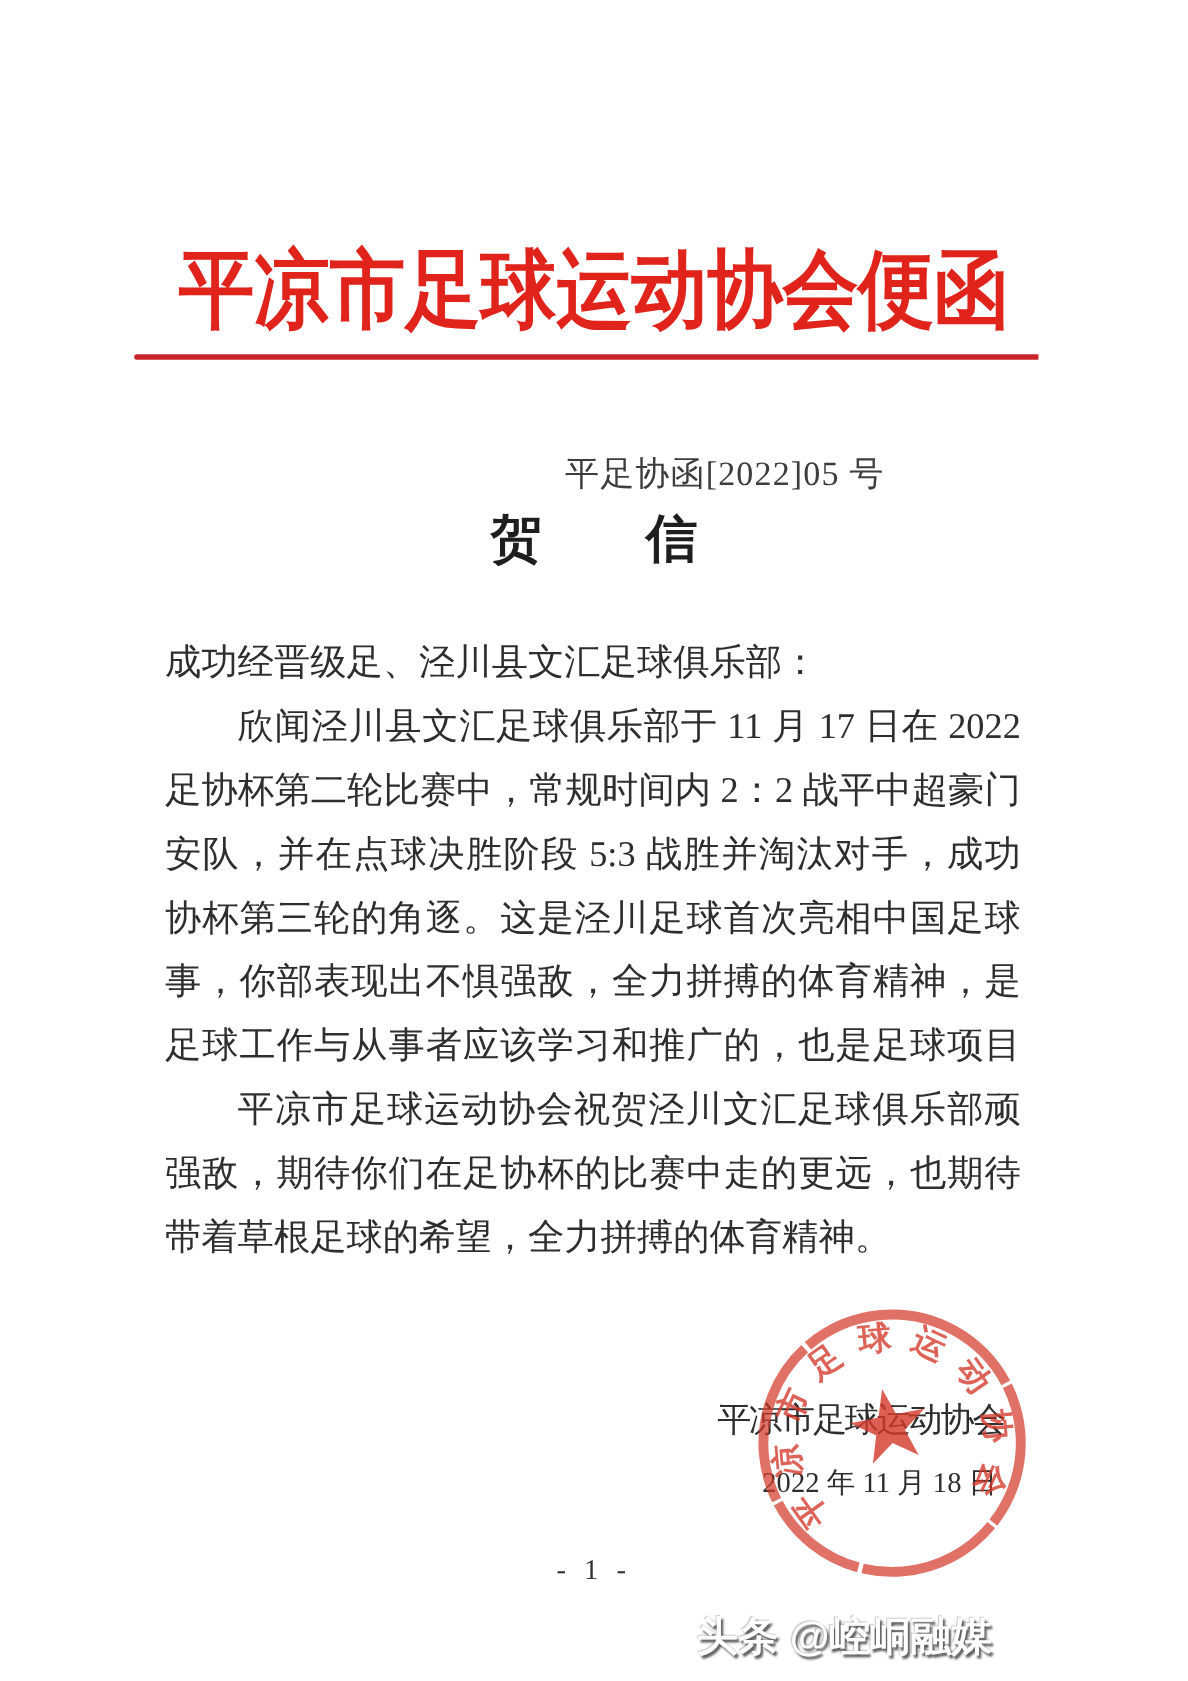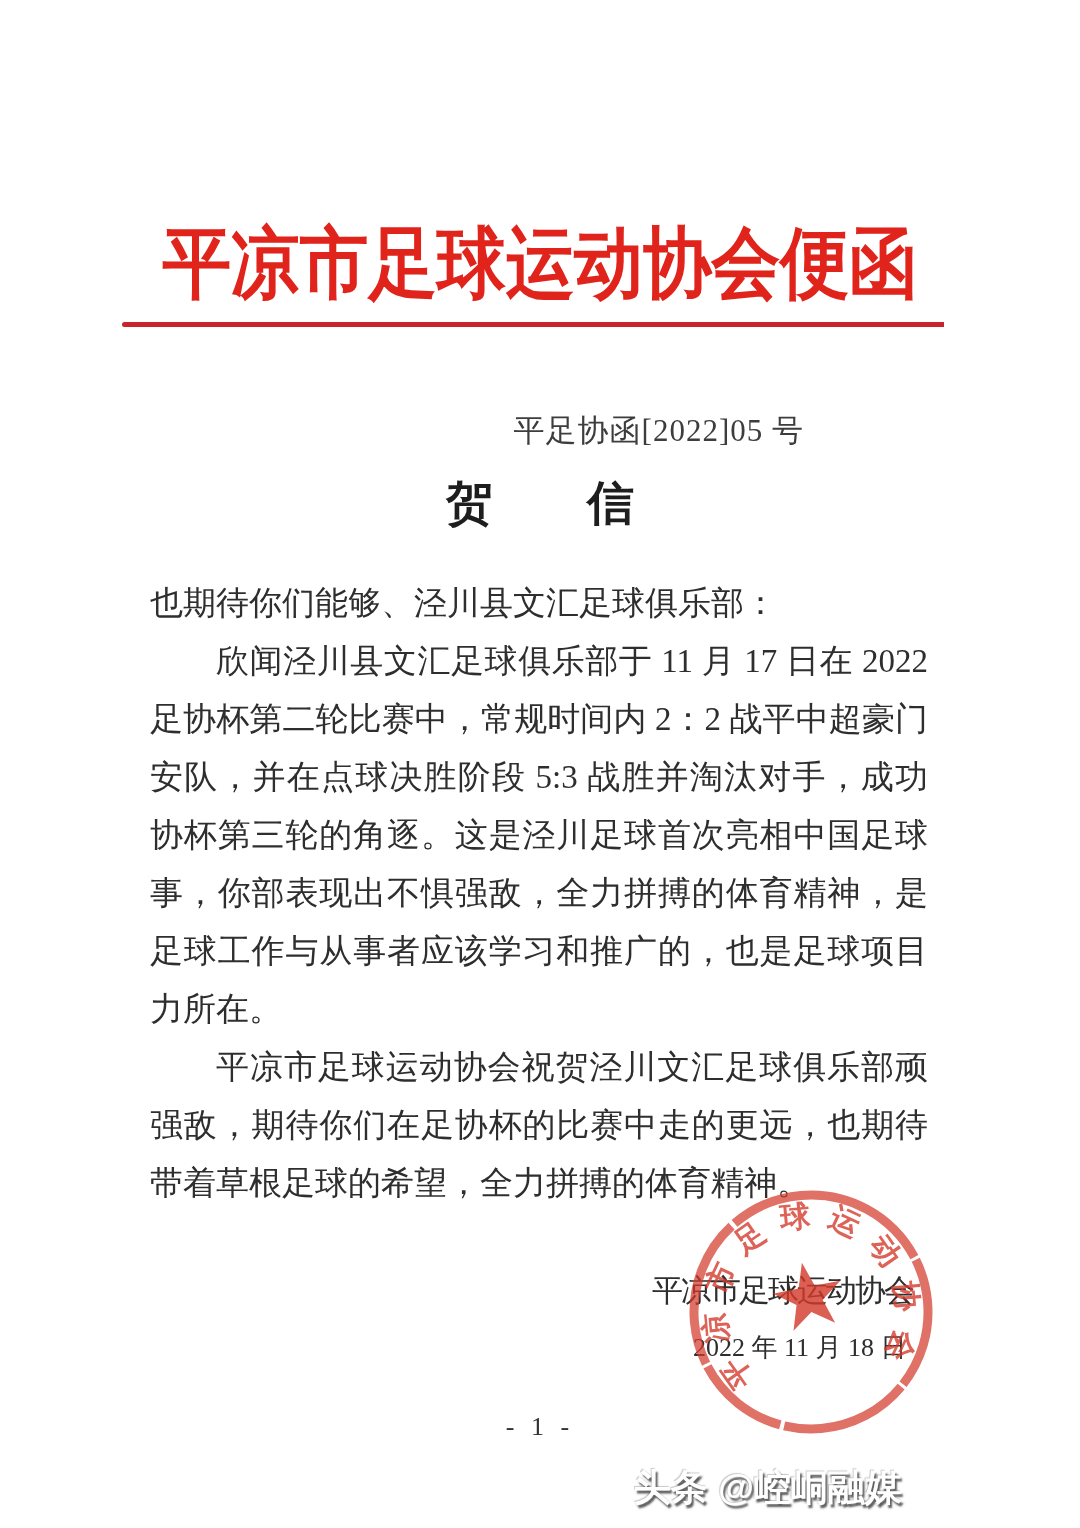--- a/index.html
+++ b/index.html
@@ -22,21 +22,21 @@
   .red-rule{
     position:absolute;top:322px;left:122px;width:838px;height:5px;
     background:#c9232b;border-radius:3px;
   }
   .doc-number{
     position:absolute;top:380px;right:140px;
     font-size:31px;color:#3d3d3d;letter-spacing:1px;margin-top:30px;
   }
   
   .letter-title{
-    position:absolute;top:472px;left:0;width:1080px;
+    position:absolute;top:458px;left:0;width:1080px;
     text-align:center;font-size:47px;font-weight:700;color:#1e1e1e;
   }
   
   .body-block{
     position:absolute;top:574px;left:150px;width:778px;
     font-size:33px;color:#2e2e2e;
   }
   .line{
     height:58px;line-height:58px;white-space:nowrap;
   }
@@ -81,28 +81,27 @@
 
   <div class="letterhead-title">平凉市足球运动协会便函</div>
 
   <div class="red-rule"></div>
 
   <div class="doc-number">平足协函[2022]05 号</div>
 
   <div class="letter-title">贺　　信</div>
 
   <div class="body-block">
-    <div class="line">也期待你们能够、泾川县文汇足球俱乐部：</div>
+    <div class="line">成功经晋级足、泾川县文汇足球俱乐部：</div>
     <div class="line jfy indent">欣闻泾川县文汇足球俱乐部于 11 月 17 日在 2022 年中国</div>
     <div class="line jfy">足协杯第二轮比赛中，常规时间内 2：2 战平中超豪门北京国</div>
     <div class="line jfy">安队，并在点球决胜阶段 5:3 战胜并淘汰对手，成功经晋级足</div>
     <div class="line jfy">协杯第三轮的角逐。这是泾川足球首次亮相中国足球顶级赛</div>
     <div class="line jfy">事，你部表现出不惧强敌，全力拼搏的体育精神，是我们全市</div>
     <div class="line jfy">足球工作与从事者应该学习和推广的，也是足球项目真正的魅</div>
-    <div class="line">力所在。</div>
     <div class="line jfy indent">平凉市足球运动协会祝贺泾川文汇足球俱乐部顽强战胜</div>
     <div class="line jfy">强敌，期待你们在足协杯的比赛中走的更远，也期待你们能够</div>
     <div class="line">带着草根足球的希望，全力拼搏的体育精神。</div>
   </div>
 
   <div class="signature">平凉市足球运动协会</div>
 
   <div class="sign-date">2022 年 11 月 18 日</div>
 
   <svg class="seal" viewBox="0 0 252 252">

